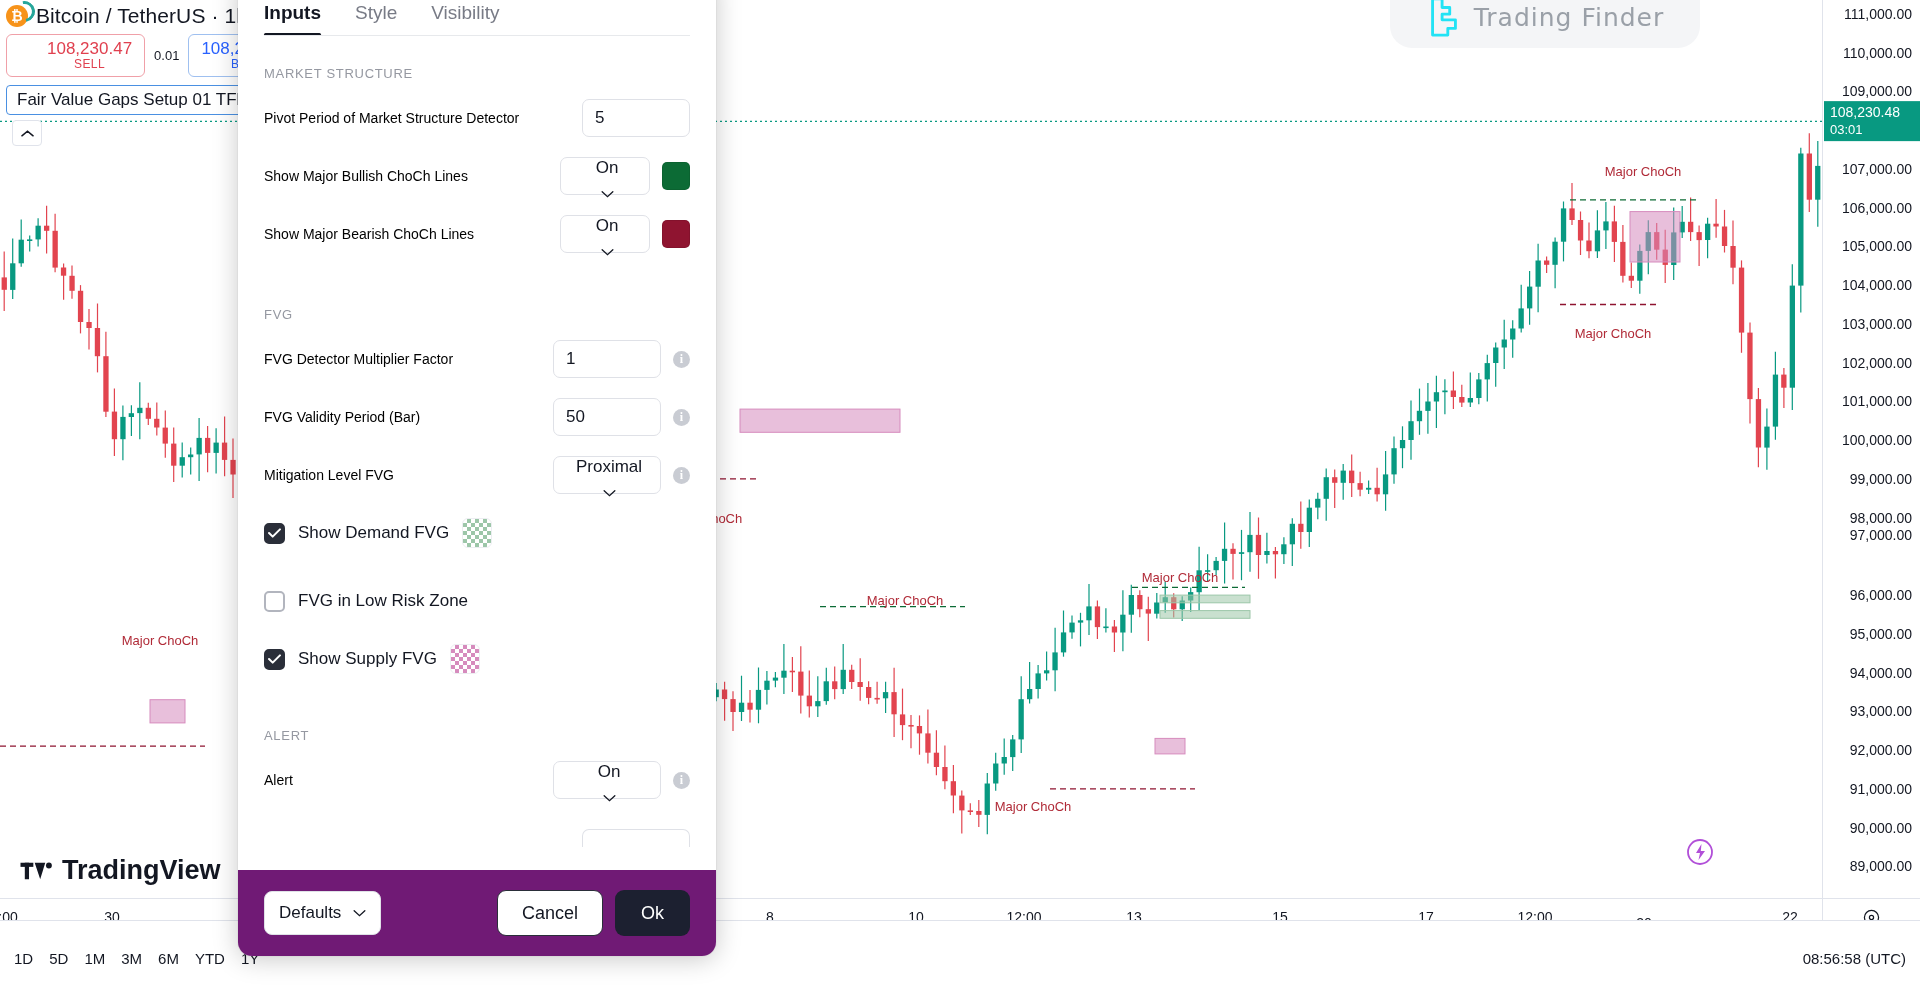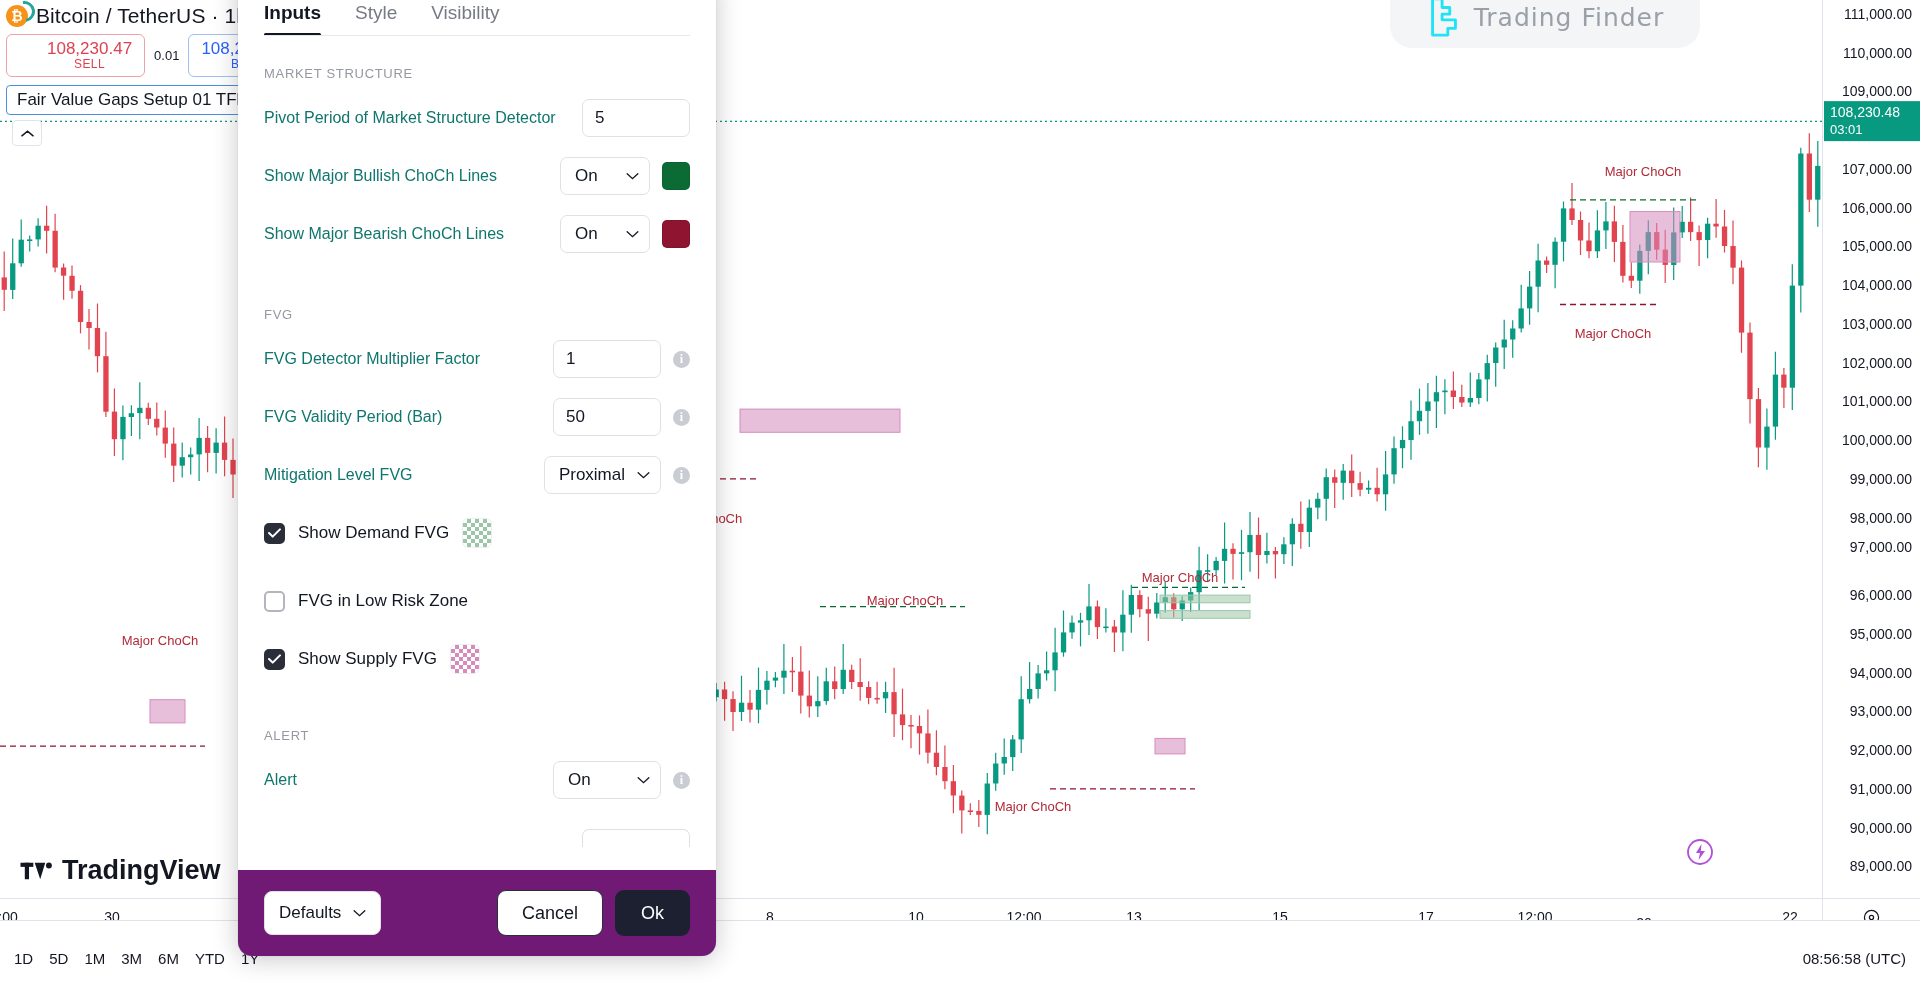--- a/index.html
+++ b/index.html
@@ -161,31 +161,32 @@
 
   .dlg-body { flex: 1 1 auto; overflow: hidden; padding: 0 26px; position: relative; }
 
   .section-title {
     font-size: 13px; color: #9598a1; letter-spacing: .7px;
     margin-top: 30px; margin-bottom: 8px;
   }
   .field-row {
     display: flex; align-items: center; min-height: 58px; gap: 12px;
   }
-  .field-label { font-size: 16px; color: #0f766e; flex: 1 1 auto; }
+  .field-label { font-size: 14px; color: #000000; flex: 1 1 auto; }
   .num-input {
     width: 108px; height: 38px; border: 1px solid #dfe1e7; border-radius: 7px;
     font-size: 17px; color: #131722; padding: 0 12px; background: #fff;
     font-family: "Liberation Sans", sans-serif;
   }
   .select-box {
     height: 38px; border: 1px solid #dfe1e7; border-radius: 7px;
     display: flex; align-items: center; justify-content: space-between;
     gap: 12px; padding: 0 10px 0 14px; background: #fff; cursor: pointer;
     min-width: 104px;
+    flex-direction: column;
   }
   .select-value { font-size: 17px; color: #131722; }
   .chev { width: 13px; height: 8px; flex: 0 0 auto; }
   .color-swatch {
     width: 28px; height: 28px; border-radius: 5px; cursor: pointer;
     border: 1px solid rgba(0,0,0,.08);
   }
   .info-icon {
     width: 17px; height: 17px; border-radius: 50%;
     background: #c9ccd3; color: #fff; font-size: 12px; font-weight: bold;
@@ -788,21 +789,21 @@
           <div class="price-tick" style="top: 168.957px;">107,000.00</div>
           <div class="price-tick" style="top: 207.696px;">106,000.00</div>
           <div class="price-tick" style="top: 246.435px;">105,000.00</div>
           <div class="price-tick" style="top: 285.174px;">104,000.00</div>
           <div class="price-tick" style="top: 323.913px;">103,000.00</div>
           <div class="price-tick" style="top: 362.652px;">102,000.00</div>
           <div class="price-tick" style="top: 401.391px;">101,000.00</div>
           <div class="price-tick" style="top: 440.13px;">100,000.00</div>
           <div class="price-tick" style="top: 478.87px;">99,000.00</div>
           <div class="price-tick" style="top: 517.609px;">98,000.00</div>
-          <div class="price-tick" style="top: 547px; text-align: center;">97,000.00</div>
+          <div class="price-tick" style="top: 535px; text-align: center;">97,000.00</div>
           <div class="price-tick" style="top: 595.087px;">96,000.00</div>
           <div class="price-tick" style="top: 633.826px;">95,000.00</div>
           <div class="price-tick" style="top: 672.565px;">94,000.00</div>
           <div class="price-tick" style="top: 711.304px;">93,000.00</div>
           <div class="price-tick" style="top: 750.043px;">92,000.00</div>
           <div class="price-tick" style="top: 788.783px;">91,000.00</div>
           <div class="price-tick" style="top: 827.522px;">90,000.00</div>
           <div class="price-tick" style="top: 866.261px;">89,000.00</div>
           <div class="price-tick" style="top: 905px;">88,000.00</div>
         </div>

